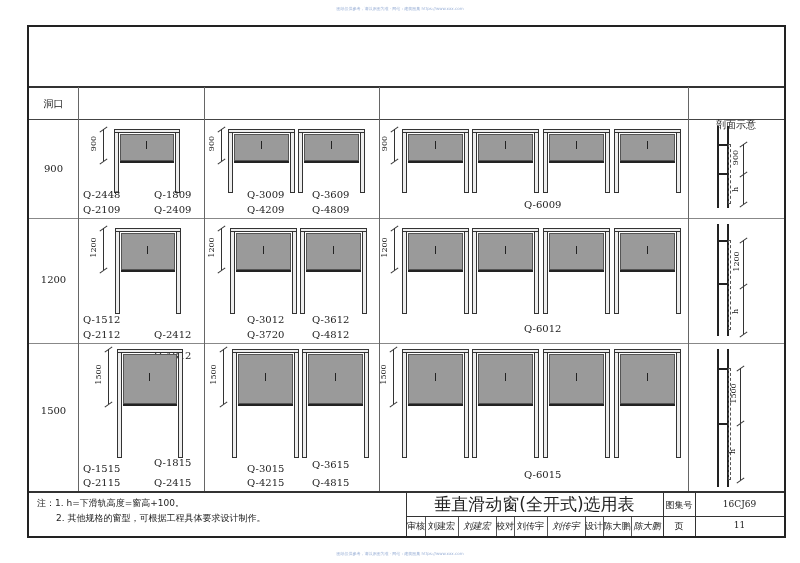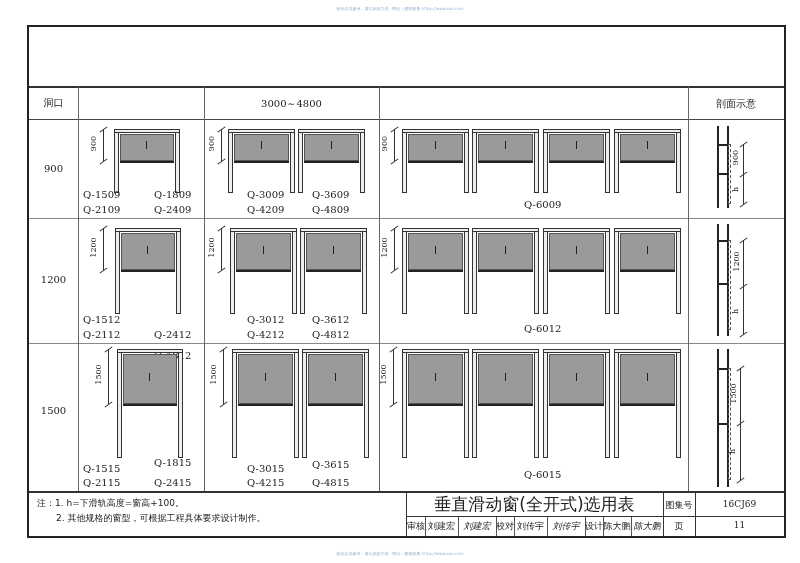--- a/index.html
+++ b/index.html
@@ -51,40 +51,39 @@
   <div class="hl" style="left:0;top:92px;width:755px;"></div>
   <div class="hl" style="left:0;top:191px;width:755px;border-color:#888;"></div>
   <div class="hl" style="left:0;top:316px;width:755px;border-color:#888;"></div>
   <div class="hl" style="left:0;top:464px;width:755px;border-top:2px solid #333;"></div>
 
   <div class="vl" style="left:49px;top:60px;height:404px;"></div>
   <div class="vl" style="left:175px;top:60px;height:404px;"></div>
   <div class="vl" style="left:350px;top:60px;height:404px;"></div>
   <div class="vl" style="left:659px;top:60px;height:404px;"></div>
 
-  <div class="hdr" style="left:0;width:49px;font-family:Liberation Mono, monospace;">洞口</div>
-  <div class="hdr" style="left:175px;width:175px;">3000～4800</div>
-  <div class="hdr" style="left:659px;width:96px;font-family:'DejaVu Sans',sans-serif;">剖面示意</div>
+  <div class="hdr" style="left:0;width:49px;font-family:Liberation Sans, sans-serif;">洞口</div>
+  <div class="hdr" style="left:659px;width:96px;font-family:'DejaVu Sans',sans-serif;margin-top:21px;">剖面示意</div>
 
   <div class="rowlabel" style="top:136px;">900</div>
 
   <div class="dim" style="left:74px;top:102px;height:32px;">
       <div class="tk" style="top:0"></div>
       <div class="tk" style="top:32px"></div>
     </div>
   <div class="dimtxt" style="left:57px;top:112px;">900</div>
   <div class="win" style="left:85px;top:102px;width:66px;height:64px;">
     <div class="leg l"></div>
       <div class="leg r"></div>
       <div class="frame-top"></div>
     <div class="sash" style="height:27px;"></div>
       <div class="rail" style="top:32px;"></div>
     <div class="arrow" style="left:32px;top:12px;"></div>
   </div>
-  <div class="code" style="left:54px;top:162px;">Q-1509</div>
+  <div class="code" style="left:54px;top:162px;">Q-2448</div>
   <div class="code" style="left:125px;top:162px;">Q-1809</div>
   <div class="code" style="left:54px;top:177px;">Q-2109</div>
   <div class="code" style="left:125px;top:177px;">Q-2409</div>
 
   <div class="dim" style="left:192px;top:102px;height:32px;">
       <div class="tk" style="top:0"></div>
       <div class="tk" style="top:32px"></div>
     </div>
   <div class="dimtxt" style="left:175px;top:112px;">900</div>
   <div class="win" style="left:199px;top:102px;width:67px;height:64px;">
@@ -196,21 +195,21 @@
   <div class="win" style="left:271px;top:201px;width:67px;height:86px;">
       <div class="leg l"></div>
       <div class="leg r"></div>
       <div class="frame-top"></div>
       <div class="sash" style="height:37px;"></div>
       <div class="rail" style="top:42px;"></div>
       <div class="arrow" style="left:33px;top:18px;"></div>
     </div>
   <div class="code" style="left:218px;top:287px;">Q-3012</div>
   <div class="code" style="left:283px;top:287px;">Q-3612</div>
-  <div class="code" style="left:218px;top:302px;">Q-4212</div>
+  <div class="code" style="left:218px;top:302px;">Q-3720</div>
   <div class="code" style="left:283px;top:302px;">Q-4812</div>
 
   <div class="dim" style="left:365px;top:201px;height:42px;">
       <div class="tk" style="top:0"></div>
       <div class="tk" style="top:42px"></div>
     </div>
   <div class="dimtxt" style="left:345px;top:216px;">1200</div>
   <div class="win" style="left:373px;top:201px;width:67px;height:86px;">
       <div class="leg l"></div>
       <div class="leg r"></div>

